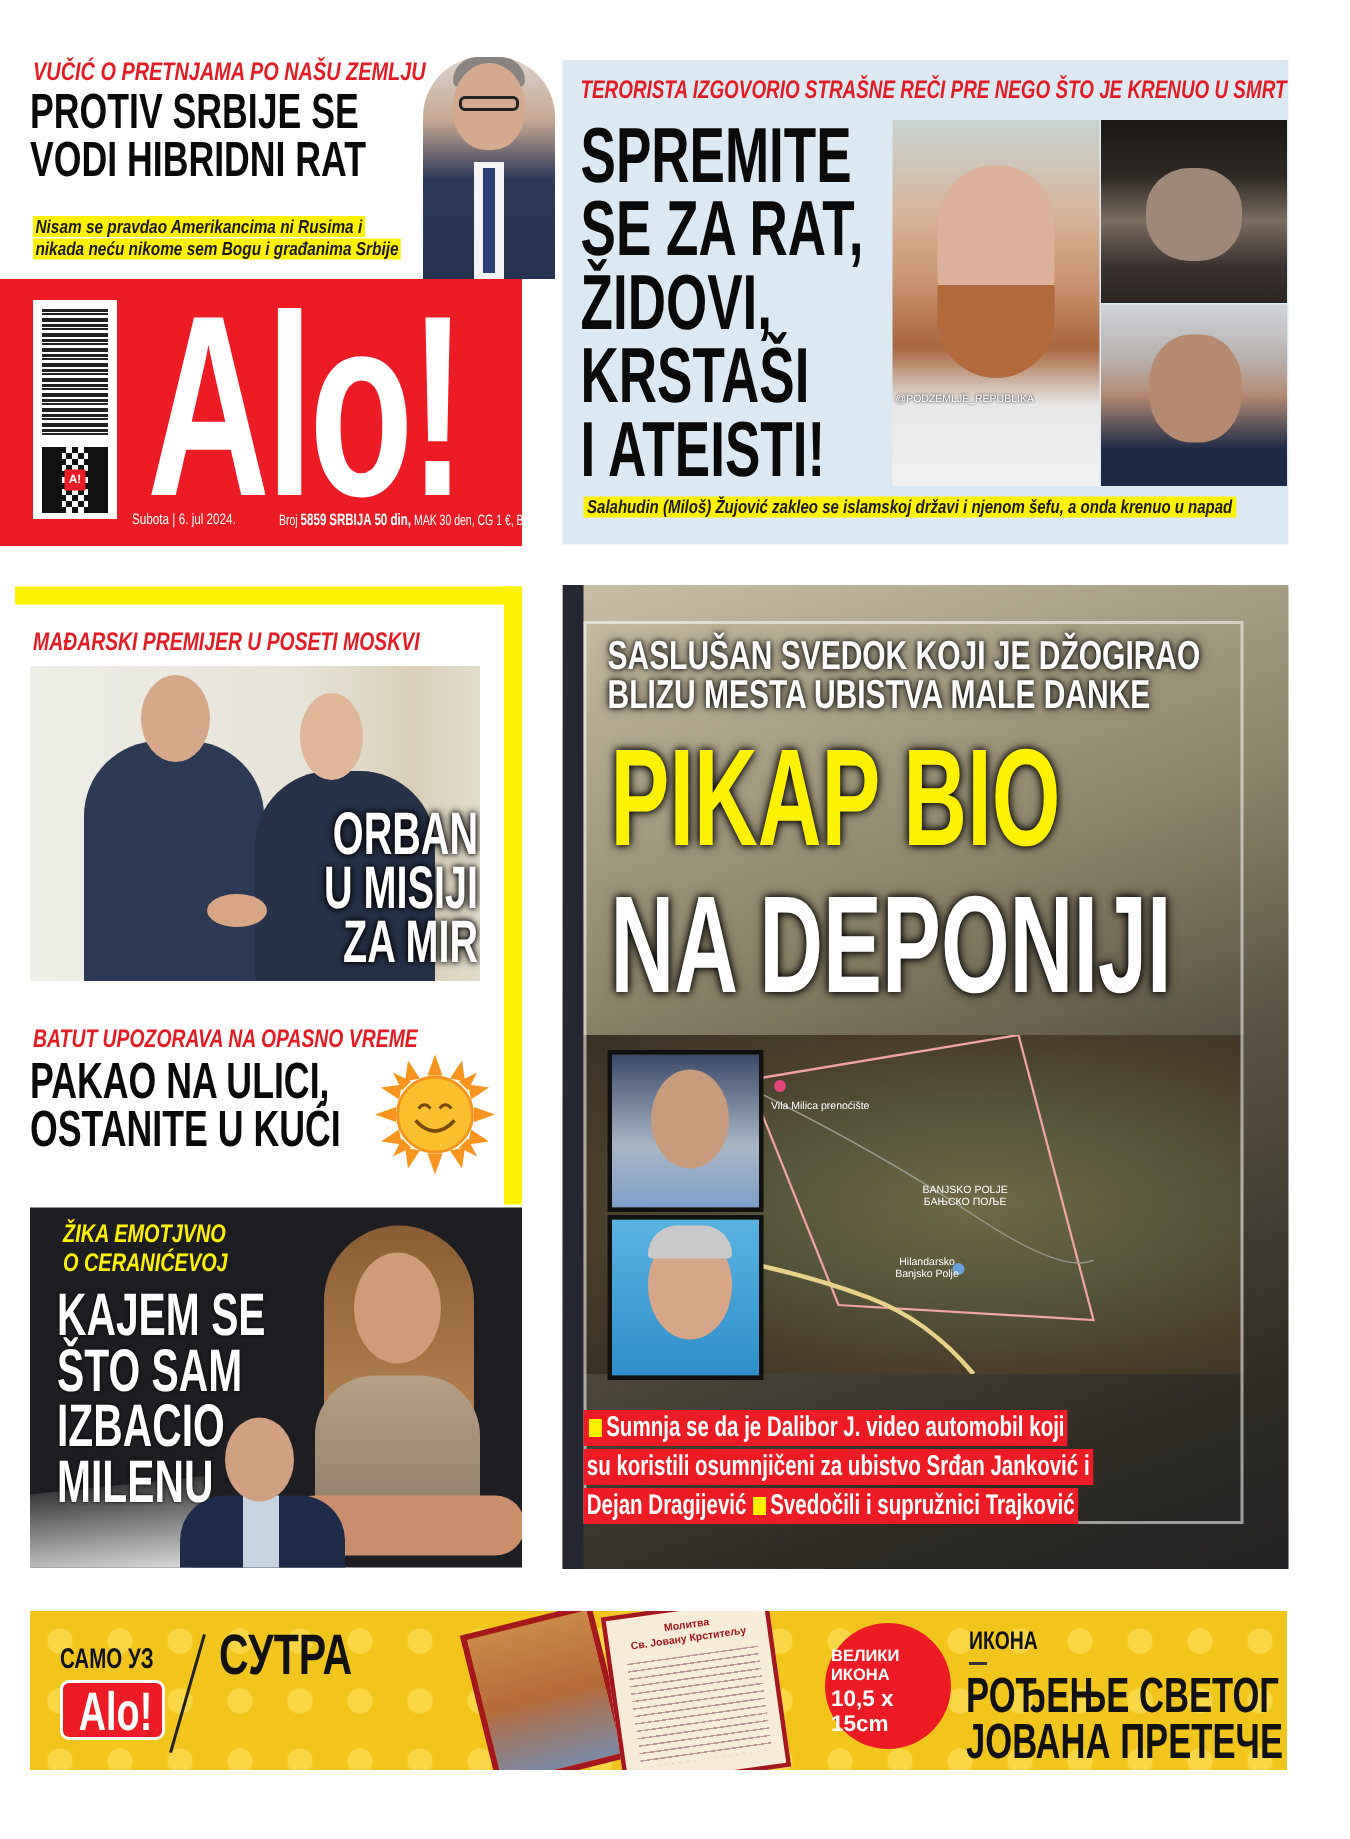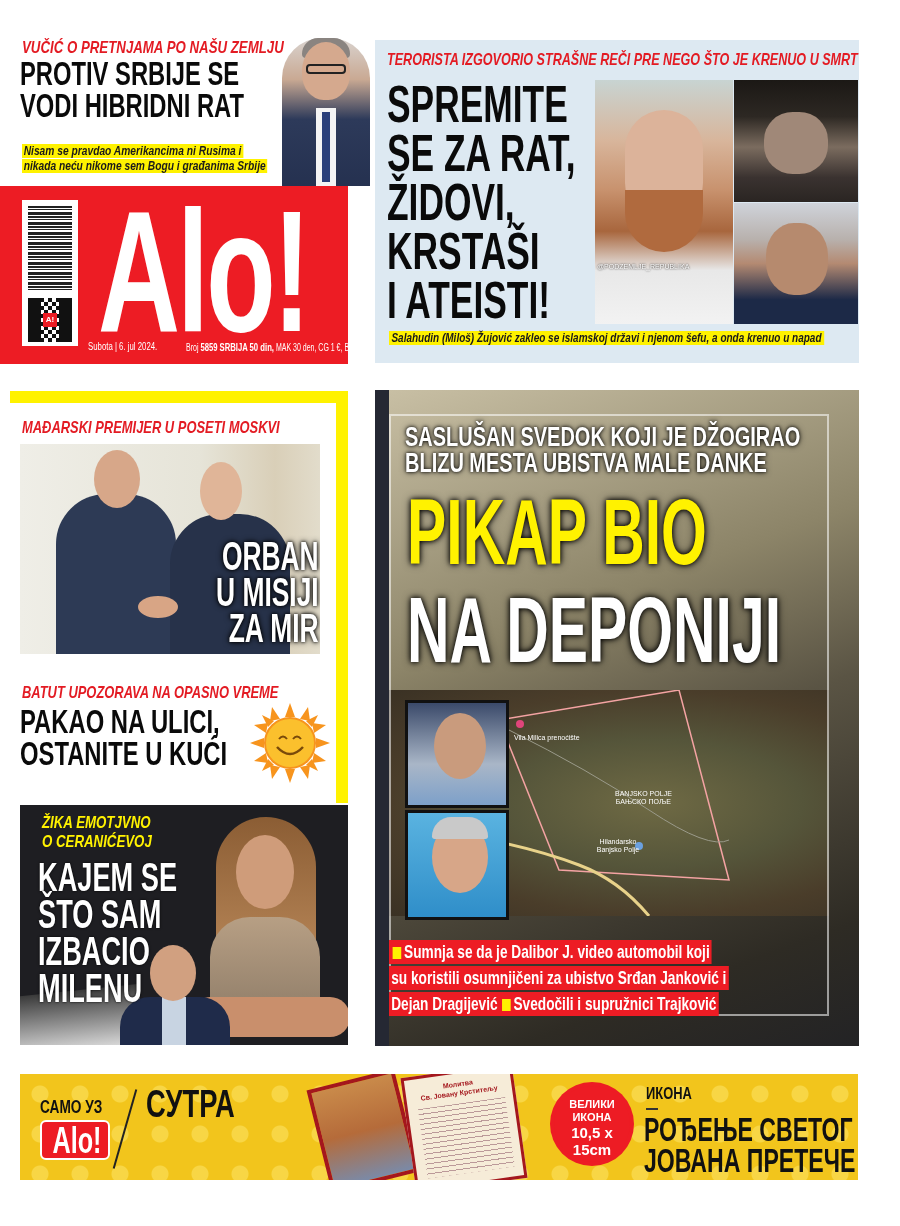--- a/index.html
+++ b/index.html
@@ -110,21 +110,21 @@
   #promo .alobox { position:absolute; left: 20px; top: 46px; width: 70px; height: 40px; background:#ed1c24; border: 2px solid #fff; border-radius: 6px; color:#fff; font-weight:900; font-size: 36px; line-height: 38px; text-align:center; }
   #promo .alobox span { display:inline-block; transform: scaleX(0.7); }
   #promo .slash { position:absolute; left: 104px; top: 14px; width: 2px; height: 82px; background:#222; transform: rotate(16deg); }
   #promo .sutra { position:absolute; left: 126px; top: 12px; color:#111; font-weight: 900; font-size: 38px; line-height: 36px; white-space: nowrap; transform: scaleX(0.72); transform-origin:left top; }
   #promo .poklon { position:absolute; left: 124px; top: 50px; width: 156px; height: 44px; background:#ed1c24; color:#fff; font-weight: 900; font-size: 38px; line-height: 44px; text-align:center; box-shadow: 2px 3px 4px rgba(0,0,0,.35); }
   #promo .poklon span { display:inline-block; transform: scaleX(0.72); }
   #promo .icon1 { position:absolute; left: 298px; top: 4px; width: 90px; height: 106px; background: linear-gradient(180deg,#c98a4a,#b56b3a 50%,#7a8aa8); border: 4px solid #a4171d; transform: rotate(-14deg); }
   #promo .card { position:absolute; left: 388px; top: -4px; width: 112px; height: 116px; background: #f6ecd8; border: 3px solid #a4171d; transform: rotate(-8deg); }
   #promo .card .t { position:absolute; left: 0; width: 100%; top: 6px; text-align:center; color:#a4171d; font-size: 7px; font-weight: bold; line-height: 9px; }
   #promo .card .lines { position:absolute; left: 10px; top: 30px; width: 88px; height: 70px; background: repeating-linear-gradient(180deg,#b99 0 1px,transparent 1px 5px); }
-  #promo .badge { position:absolute; left: 534px; top: 12px; width: 76px; height: 76px; background:#ed1c24; border-radius: 50%; color:#fff; text-align:center; font-weight: 900; box-shadow: 0 0 0 4px #ed1c24; }
+  #promo .badge { position:absolute; left: 534px; top: 12px; width: 76px; height: 76px; background:#ed1c24; border-radius: 50%; color:#fff; text-align:left; font-weight: 900; box-shadow: 0 0 0 4px #ed1c24; }
   #promo .badge .l1 { display:block; margin-top: 12px; font-size: 11px; line-height: 13px; }
   #promo .badge .l3 { display:block; font-size: 15px; line-height: 17px; }
   #promo .ikona { position:absolute; left: 626px; top: 10px; color:#111; font-weight: 900; font-size: 17px; white-space: nowrap; transform: scaleX(0.76); transform-origin:left top; }
   #promo .dash { position:absolute; left: 626px; top: 34px; width: 12px; height: 2px; background:#333; }
   #promo .title { position:absolute; left: 624px; top: 40px; color:#111; font-weight: 900; font-size: 33px; line-height: 31px; white-space: nowrap; transform: scaleX(0.7); transform-origin:left top; }
 </style>
 </head>
 <body>
 
 <div id="vucic" class="abs">

